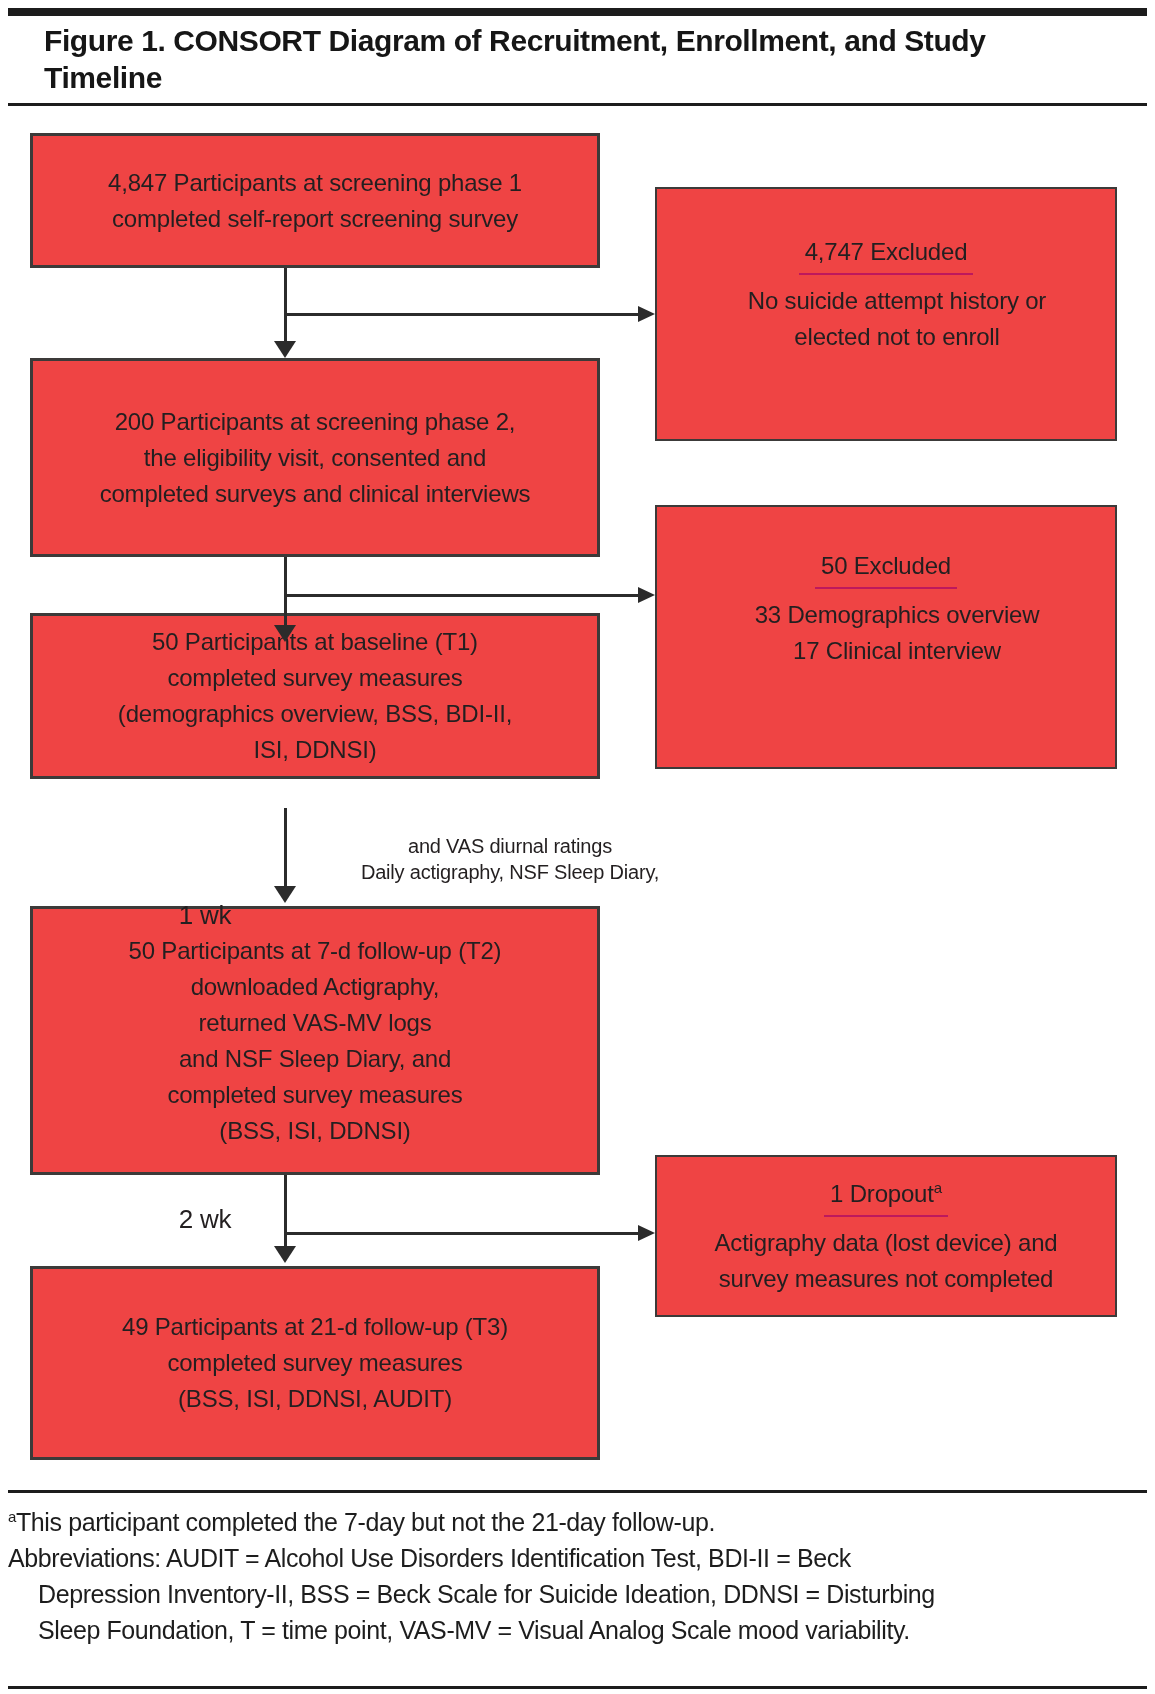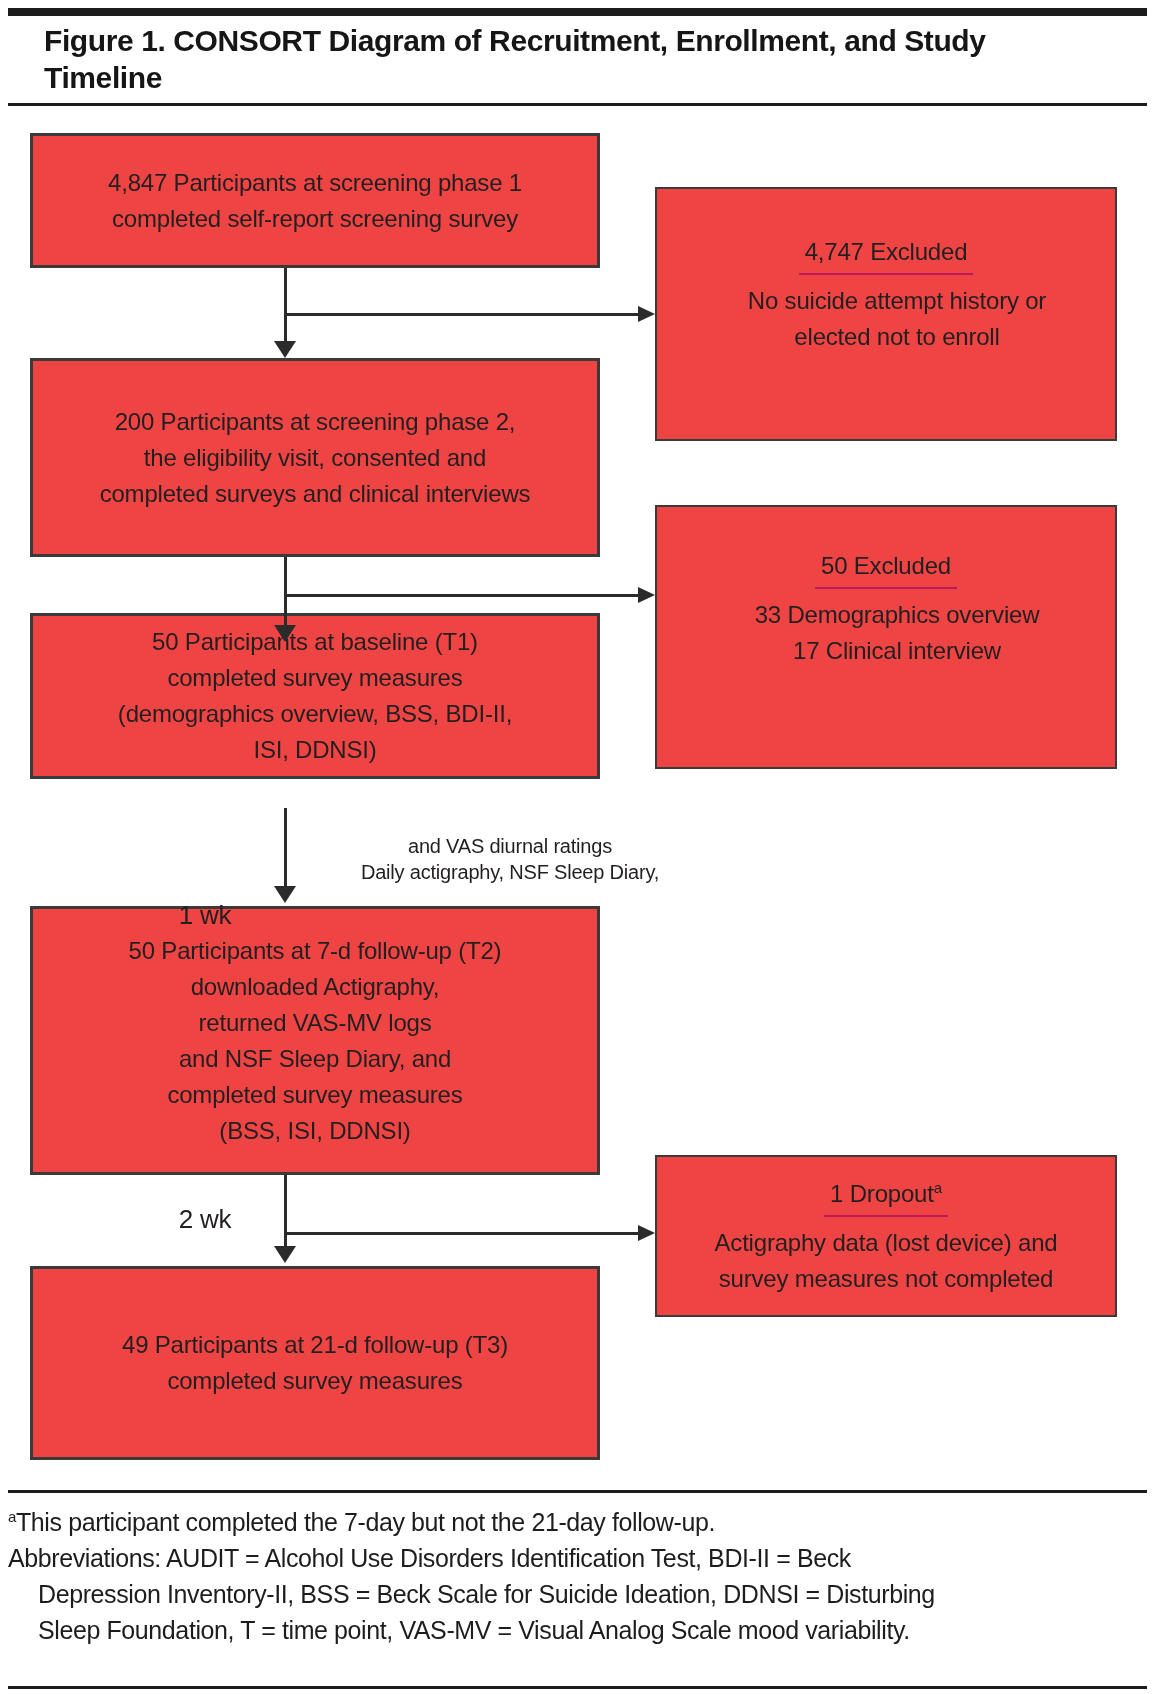--- a/index.html
+++ b/index.html
@@ -121,20 +121,21 @@
     <div>downloaded Actigraphy,</div>
     <div>returned VAS-MV logs</div>
     <div>and NSF Sleep Diary, and</div>
     <div>completed survey measures</div>
     <div>(BSS, ISI, DDNSI)</div>
   </div>
 
   <div class="fbox left-col box5">
     <div>49 Participants at 21-d follow-up (T3)</div>
     <div>completed survey measures</div>
+    <div>(BSS, ISI, DDNSI, AUDIT)</div>
   </div>
 
   <div class="fbox right-col excl1">
     <div class="xhead">
       <span class="ul">4,747 Excluded</span>
     </div>
     <div class="xbody-left">
       <div>No suicide attempt history or</div>
       <div>elected not to enroll</div>
     </div>

